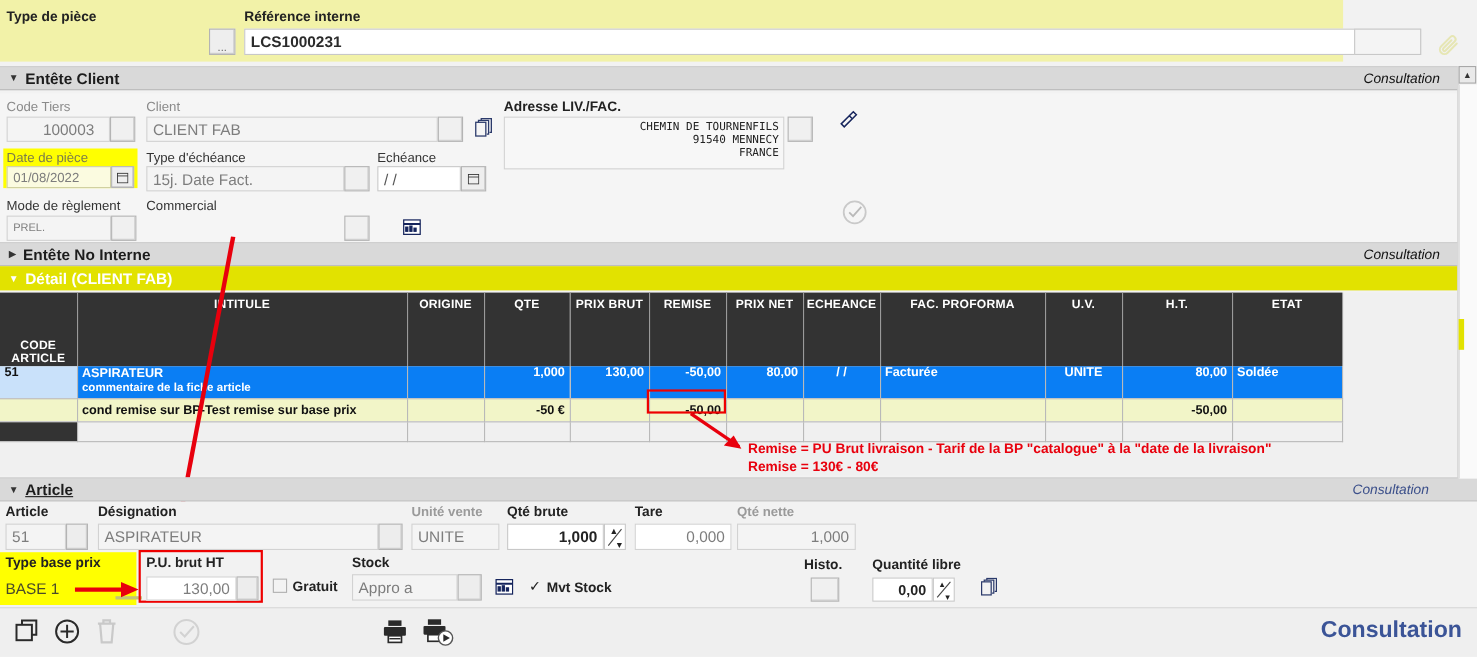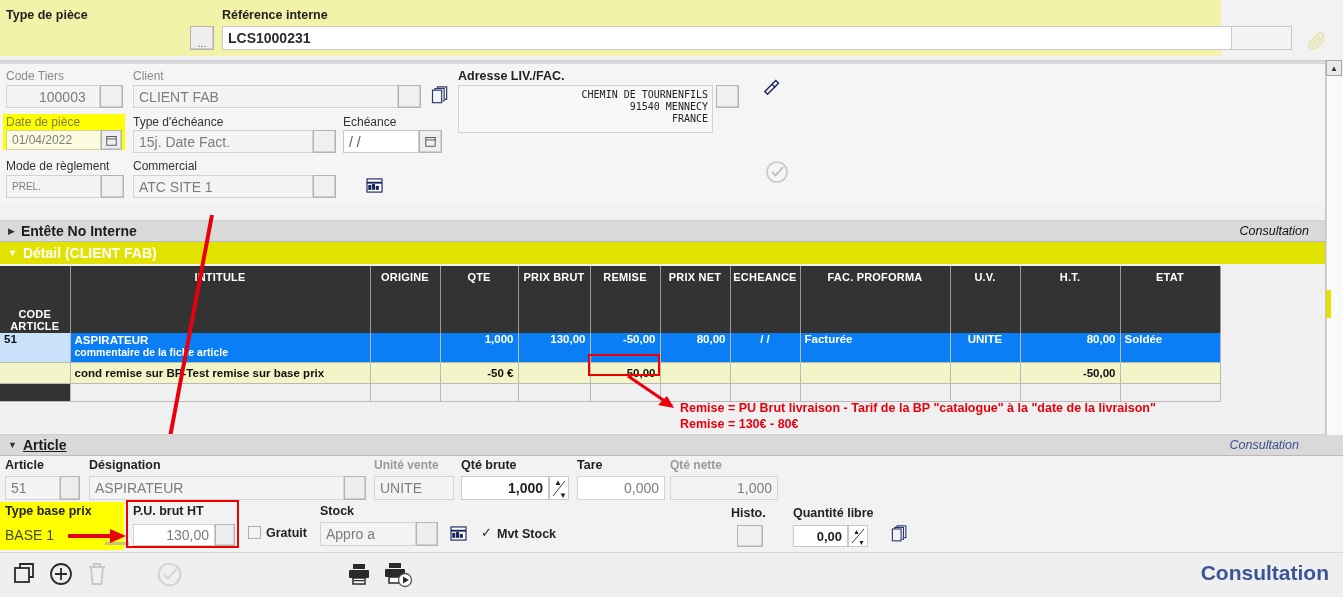--- a/index.html
+++ b/index.html
@@ -129,21 +129,21 @@
     </svg>
   </div>
 </div>
 
 <div class="abs sechdr" style="left:0;top:60px;width:1325px;height:22px;">
   <span class="tri">▼</span>
   <span class="t">Entête Client</span>
   <span class="consult-it">Consultation</span>
 </div>
 
-<div class="abs" style="left:0;top:64px;width:1325px;height:138px;background:#f5f5f5;">
+<div class="abs" style="left:0;top:85px;width:1325px;height:138px;background:#f5f5f5;">
 
   <div class="abs lbl-grey" style="left:6px;top:5px;">Code Tiers</div>
   <div class="abs fld ro" style="left:6px;top:21px;width:94px;height:23px;font-size:14px;padding-left:32px;">100003</div>
   <div class="abs btn3d" style="left:100px;top:21px;width:23px;height:23px;background:#f0f0f0;"></div>
 
   <div class="abs lbl-grey" style="left:133px;top:5px;">Client</div>
   <div class="abs fld ro" style="left:133px;top:21px;width:265px;height:23px;font-size:14px;">CLIENT FAB</div>
   <div class="abs btn3d" style="left:398px;top:21px;width:23px;height:23px;background:#f0f0f0;"></div>
 
   <div class="abs" style="left:430px;top:22px;">
@@ -161,21 +161,21 @@
   <div class="abs btn3d" style="left:716px;top:21px;width:23px;height:23px;background:#f0f0f0;"></div>
   <div class="abs" style="left:762px;top:12px;">
     <svg width="22" height="22" viewBox="0 0 24 24" fill="none" stroke="#15245c" stroke-width="1.5">
       <path d="M3 17l8-8 3 3-8 8z"></path>
         <path d="M11 9l4-4 3 3-4 4"></path>
     </svg>
   </div>
 
   <div class="abs" style="left:3px;top:50px;width:122px;height:36px;background:#ffff00;"></div>
   <div class="abs lbl-grey" style="left:6px;top:51px;color:#7c7c4a;font-weight:normal;">Date de pièce</div>
-  <div class="abs fld ro" style="left:6px;top:66px;width:95px;height:20px;font-size:12px;background:#fbfbe0;border-color:#d0d0a0;">01/04/2022</div>
+  <div class="abs fld ro" style="left:6px;top:66px;width:95px;height:20px;font-size:12px;background:#fbfbe0;border-color:#d0d0a0;">01/08/2022</div>
   <div class="abs btn3d" style="left:101px;top:66px;width:21px;height:20px;">
     <svg width="11" height="11" viewBox="0 0 14 14" fill="none" stroke="#333" stroke-width="1">
       <rect x="1" y="2" width="12" height="11"></rect>
         <path d="M1 5h12"></path>
     </svg>
   </div>
 
   <div class="abs lbl-plain" style="left:133px;top:51px;">Type d'échéance</div>
   <div class="abs fld ro" style="left:133px;top:66px;width:180px;height:23px;font-size:14px;">15j. Date Fact.</div>
   <div class="abs btn3d" style="left:313px;top:66px;width:23px;height:23px;background:#f0f0f0;"></div>
@@ -187,21 +187,20 @@
       <rect x="1" y="2" width="12" height="11"></rect>
         <path d="M1 5h12"></path>
     </svg>
   </div>
 
   <div class="abs lbl-plain" style="left:6px;top:95px;">Mode de règlement</div>
   <div class="abs fld ro" style="left:6px;top:111px;width:95px;height:23px;font-size:10px;text-align:center;">PREL.</div>
   <div class="abs btn3d" style="left:101px;top:111px;width:23px;height:23px;background:#f0f0f0;"></div>
 
   <div class="abs lbl-plain" style="left:133px;top:95px;">Commercial</div>
-  <div class="abs fld ro" style="left:133px;top:111px;width:180px;height:23px;font-size:14px;">ATC SITE 1</div>
   <div class="abs btn3d" style="left:313px;top:111px;width:23px;height:23px;background:#f0f0f0;"></div>
 
   <div class="abs" style="left:366px;top:114px;">
     <svg width="17" height="15" viewBox="0 0 18 16" fill="none" stroke="#15245c" stroke-width="1.2">
       <rect x="1" y="1" width="16" height="14" fill="#fff"></rect>
         <path d="M1 5h16" stroke-width="2"></path>
       <rect x="3" y="8" width="2" height="4" fill="#15245c"></rect>
         <rect x="7" y="7" width="2" height="5" fill="#15245c"></rect>
         <rect x="11" y="9" width="2" height="3" fill="#15245c"></rect>
     </svg>

